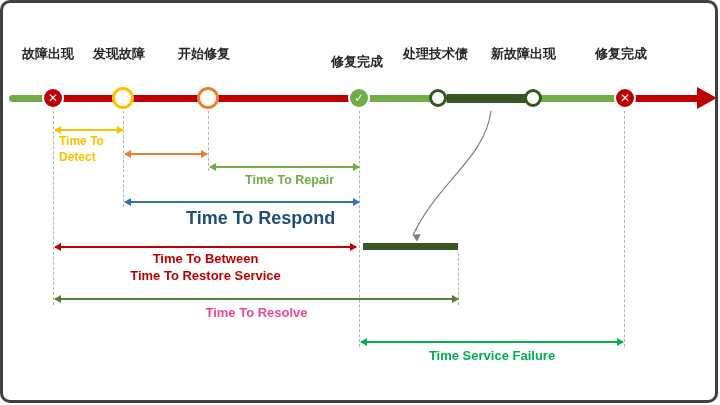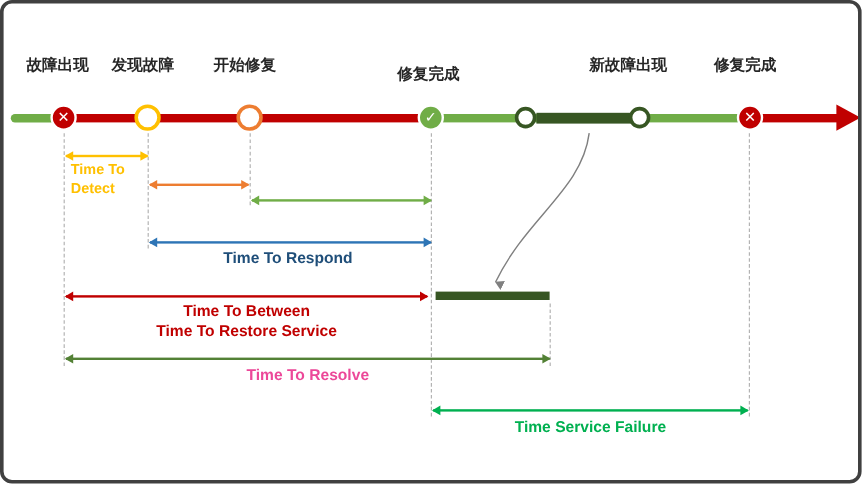--- a/index.html
+++ b/index.html
@@ -42,20 +42,21 @@
 </style>
 </head>
 <body>
 
 <div class="slide">
 
   <div class="ms-label" style="left:19px;top:42px;">故障出现</div>
   <div class="ms-label" style="left:90px;top:42px;">发现故障</div>
   <div class="ms-label" style="left:175px;top:42px;">开始修复</div>
   <div class="ms-label" style="left:328px;top:50px;">修复完成</div>
+  <div class="ms-label" style="left:400px;top:42px;">处理技术债</div>
   <div class="ms-label" style="left:488px;top:42px;">新故障出现</div>
   <div class="ms-label" style="left:592px;top:42px;">修复完成</div>
 
   <div class="seg" style="left:6px;width:46px;background:#70AD47;border-radius:4px 0 0 4px;"></div>
   <div class="seg" style="left:52px;width:304px;background:#C00000;"></div>
   <div class="seg" style="left:356px;width:266px;background:#70AD47;"></div>
   <div class="seg" style="left:622px;width:74px;background:#C00000;"></div>
   <div class="tl-arrowhead"></div>
   <div class="debt-seg" style="left:444px;top:91px;width:84px;height:9px;"></div>
 
@@ -93,21 +94,22 @@
   <div class="arrow" style="left:122px;top:150px;width:82px;color:#ED7D31;"></div>
   <div class="arrow" style="left:207px;top:163px;width:149px;color:#70AD47;"></div>
   <div class="arrow" style="left:122px;top:198px;width:234px;color:#2E75B6;"></div>
   <div class="arrow" style="left:52px;top:243px;width:301px;color:#C00000;"></div>
   <div class="arrow" style="left:52px;top:295px;width:403px;color:#538135;"></div>
   <div class="arrow" style="left:358px;top:338px;width:262px;color:#00B050;"></div>
 
   <div class="debt-seg" style="left:360px;top:240px;width:95px;height:7px;"></div>
 
   <div class="mlabel" style="left:56px;top:131px;width:60px;color:#FFC000;">Time To Detect</div>
-  <div class="mlabel" style="left:183px;top:204px;color:#1F4E79;font-size:13px;">Time To Respond</div>
+  <div class="mlabel" style="left:242px;top:169px;color:#70AD47;font-size:12.5px;">Time To Repair</div>
+  <div class="mlabel" style="left:183px;top:204px;color:#1F4E79;font-size:18px;">Time To Respond</div>
 
   <div>
     <div class="mlabel center" style="left:52px;top:248px;width:301px;color:#C00000;font-size:13px;">Time To Between</div>
     <div class="mlabel center" style="left:52px;top:265px;width:301px;color:#C00000;font-size:13px;">Time To Restore Service</div>
   </div>
 
   <div class="mlabel center" style="left:52px;top:302px;width:403px;color:#ec4899;font-size:13px;">Time To Resolve</div>
   <div class="mlabel center" style="left:358px;top:345px;width:262px;color:#00B050;font-size:13px;">Time Service Failure</div>
 
 </div>

